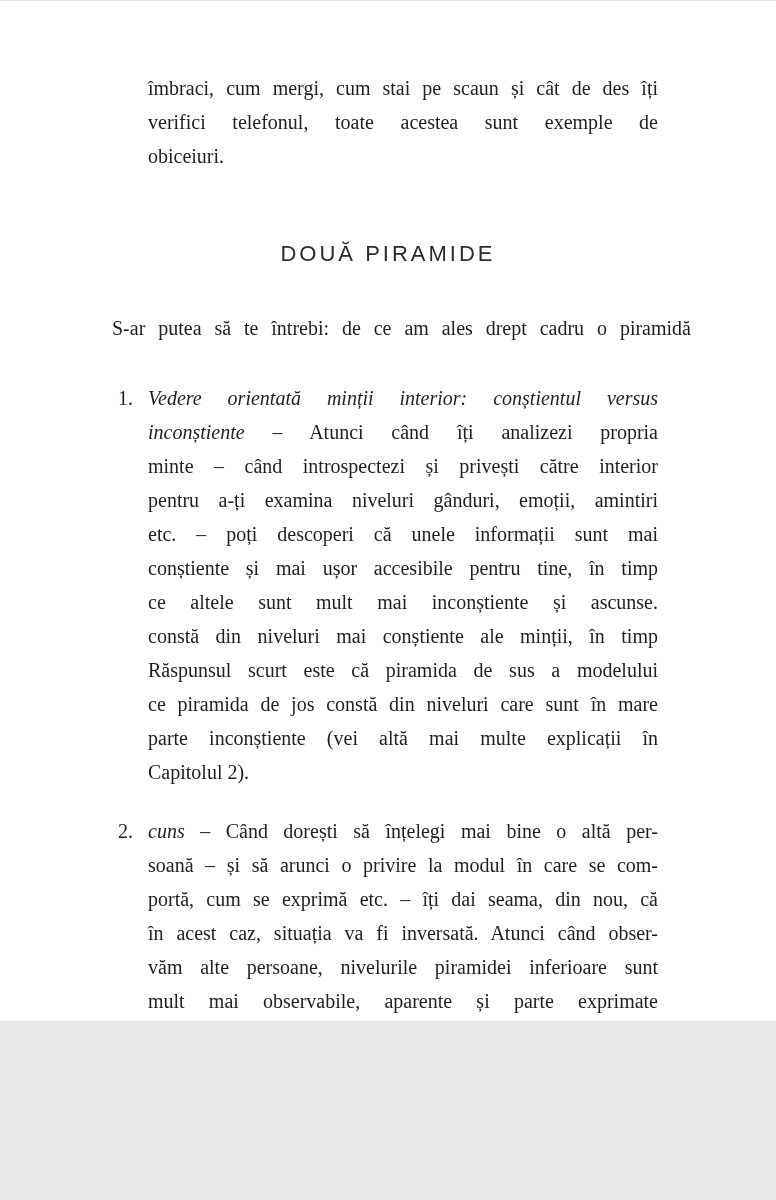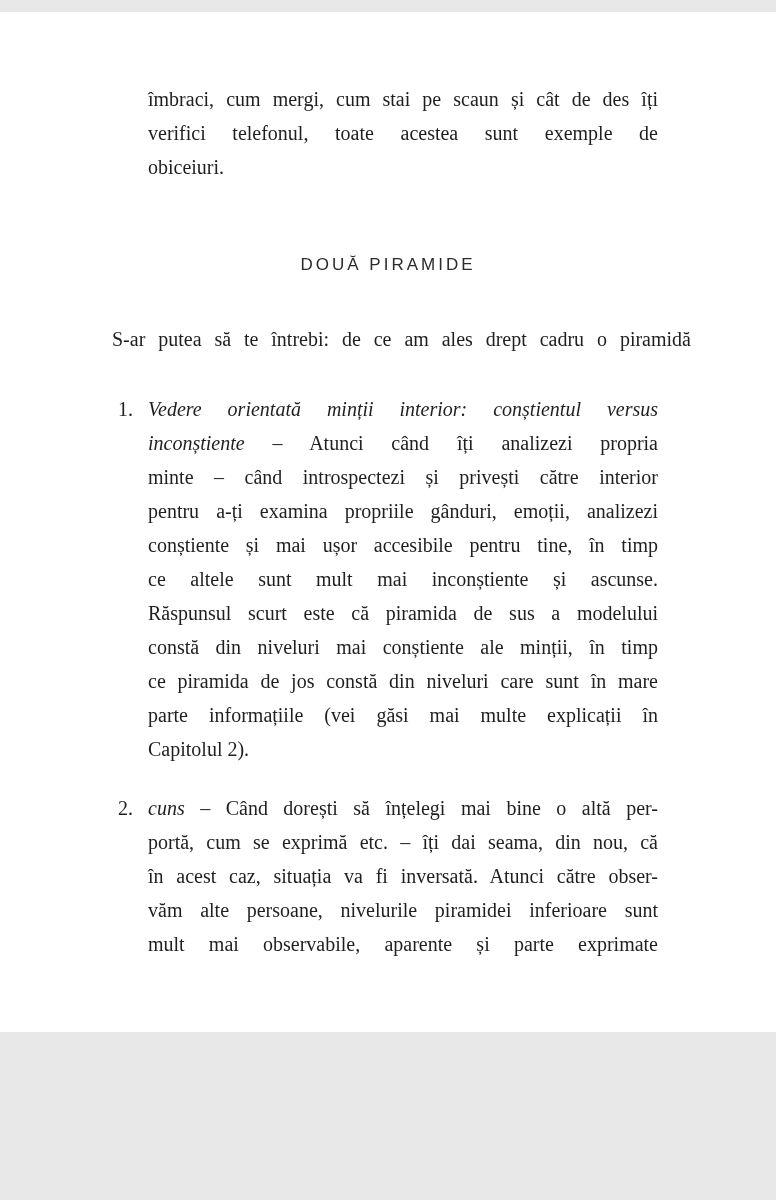--- a/index.html
+++ b/index.html
@@ -1,20 +1,20 @@
 <!DOCTYPE html>
 <html lang="ro"><head>
 <meta charset="utf-8">
 <style>
   html, body { margin: 0; padding: 0; background: #e8e8e8; }
   .page {
     position: relative;
     width: 776px;
     height: 1020px;
-    margin: 12px auto;
+    margin: 1px auto;
     background: #ffffff;
     font-family: "Liberation Serif", serif;
     color: #1f1f1f;
     overflow: hidden;
   }
   .content {
     position: absolute;
     left: 85px;
     top: 0;
     width: 606px;
@@ -36,21 +36,21 @@
     margin-left: 63px;
     width: 510px;
   }
 
   
   .section-heading {
     margin-top: 66px;
     text-align: center;
     font-family: "Liberation Sans", sans-serif;
     font-weight: 400;
-    font-size: 17px;
+    font-size: 22px;
     line-height: 30px;
     letter-spacing: 3px;
     color: #2b2b2b;
   }
 
   
   .intro-para {
     margin-top: 42px;
     width: 606px;
   }
@@ -122,37 +122,39 @@
       </div>
 
     <div class="num-list">
 
       <div class="list-item">
         <span class="item-number">1.</span>
         <div class="item-text">
             <div class="tline"><span class="it">Vedere orientată minții interior: conștientul versus</span></div>
             <div class="tline"><span class="it">inconștiente</span><span> – Atunci când îți analizezi propria</span></div>
             <div class="tline"><span>minte – când introspectezi și privești către interior</span></div>
-            <div class="tline"><span>pentru a-ți examina propriile gânduri, emoții, analizezi</span></div>
+            <div class="tline"><span>pentru a-ți examina niveluri gânduri, emoții, amintiri</span></div>
+            <div class="tline"><span>etc. – poți descoperi că unele informații sunt mai</span></div>
             <div class="tline"><span>conștiente și mai ușor accesibile pentru tine, în timp</span></div>
             <div class="tline"><span>ce altele sunt mult mai inconștiente și ascunse.</span></div>
+            <div class="tline"><span>constă din niveluri mai conștiente ale minții, în timp</span></div>
             <div class="tline"><span>Răspunsul scurt este că piramida de sus a modelului</span></div>
-            <div class="tline"><span>constă din niveluri mai conștiente ale minții, în timp</span></div>
             <div class="tline"><span>ce piramida de jos constă din niveluri care sunt în mare</span></div>
-            <div class="tline"><span>parte informațiile (vei găsi mai multe explicații în</span></div>
+            <div class="tline"><span>parte inconștiente (vei altă mai multe explicații în</span></div>
             <div class="tline lastline"><span>Capitolul 2).</span></div>
           </div>
       </div>
 
       <div class="list-item">
         <span class="item-number">2.</span>
         <div class="item-text">
             <div class="tline"><span class="it">cuns</span><span> – Când dorești să înțelegi mai bine o altă per-</span></div>
+            <div class="tline"><span>soană – și să arunci o privire la modul în care se com-</span></div>
             <div class="tline"><span>portă, cum se exprimă etc. – îți dai seama, din nou, că</span></div>
-            <div class="tline"><span>în acest caz, situația va fi inversată. Atunci către obser-</span></div>
+            <div class="tline"><span>în acest caz, situația va fi inversată. Atunci când obser-</span></div>
             <div class="tline"><span>văm alte persoane, nivelurile piramidei inferioare sunt</span></div>
             <div class="tline"><span>mult mai observabile, aparente și parte exprimate</span></div>
           </div>
       </div>
 
     </div>
   </div>
 
   <div class="footer-pagenum">44</div>
   <div class="footer-divider"></div>

